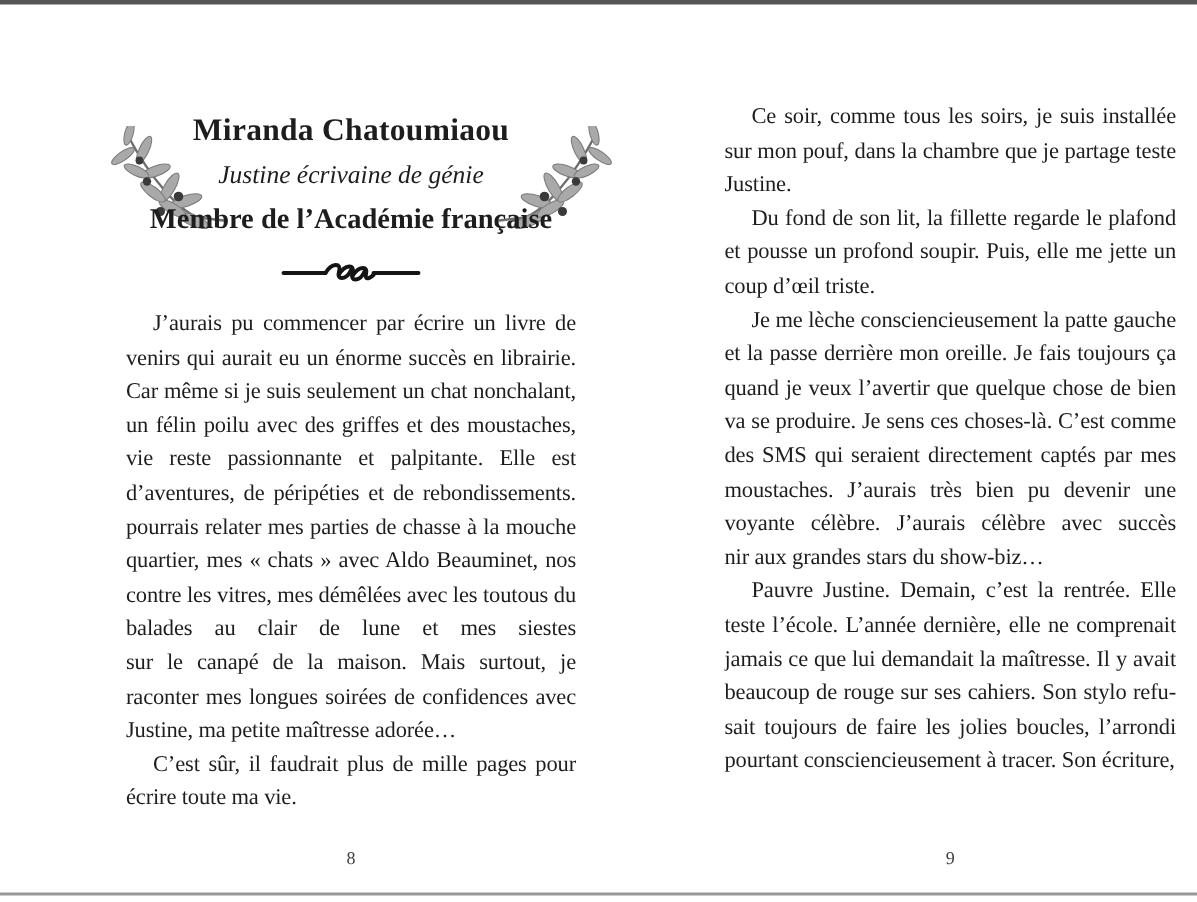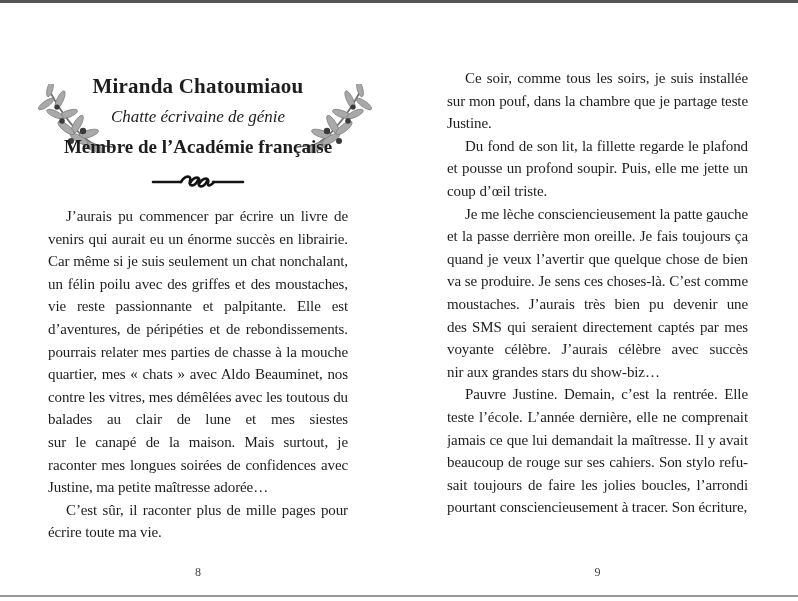--- a/index.html
+++ b/index.html
@@ -1,20 +1,20 @@
 <!DOCTYPE html>
 <html><head>
 <meta charset="utf-8">
 <style>
   html,body{margin:0;padding:0;background:#ffffff;}
   body{width:798px;height:601px;position:relative;overflow:hidden;
        font-family:"Liberation Serif","DejaVu Serif",serif;color:#1d1d1d;}
   .edge-top{position:absolute;left:0;top:0;width:798px;height:3px;background:#575757;}
   .edge-bottom{position:absolute;left:0;top:595px;width:798px;height:2px;background:#979797;}
-  .page{position:absolute;top:0;height:601px;}
+  .page{position:absolute;top:0;height:601px;margin-left:36px;}
   .page-left{left:48px;width:300px;}
   .page-right{left:447px;width:301px;}
   .pg-header{position:absolute;left:0;top:0;width:100%;}
   .title{position:absolute;top:74px;left:0;width:100%;text-align:center;
          font-size:21px;font-weight:bold;letter-spacing:.2px;}
   .subtitle{position:absolute;top:107px;left:0;width:100%;text-align:center;
          font-size:17px;font-style:italic;}
   .membership{position:absolute;top:136px;left:0;width:100%;text-align:center;
          font-size:19px;font-weight:bold;}
   .branch{position:absolute;width:82px;height:72px;}
@@ -92,21 +92,21 @@
           <g fill="#3a3a3a">
             <circle cx="50" cy="47" r="3.2"></circle>
             <circle cx="38" cy="57" r="3.0"></circle>
             <circle cx="29" cy="37" r="2.8"></circle>
             <circle cx="24" cy="23" r="2.6"></circle>
           </g>
         </svg>
       </span>
 
       <div class="title">Miranda Chatoumiaou</div>
-      <div class="subtitle">Chatte écrivaine de génie</div>
+      <div class="subtitle">Justine écrivaine de génie</div>
       <div class="membership">Membre de l’Académie française</div>
 
       <div class="divider">
         <span>
           <svg width="96" height="18" viewBox="0 0 96 18">
             <g fill="none" stroke="#141414" stroke-width="2.6" stroke-linecap="round">
               <path d="M3 10 H31"></path>
               <path d="M31 10 C 35 3, 42 3, 40 9 C 38 15, 45 15, 48 8"></path>
               <path d="M40 11 C 44 4, 51 4, 49 10 C 47 16, 54 16, 57 9"></path>
               <path d="M49 12 C 53 5, 60 5, 58 11 C 57 15, 61 14, 64 10"></path>
@@ -127,21 +127,21 @@
           <div class="bookline just">d’aventures, de péripéties et de rebondissements. Je</div>
           <div class="bookline just">pourrais relater mes parties de chasse à la mouche</div>
           <div class="bookline just">quartier, mes « chats » avec Aldo Beauminet, nos</div>
           <div class="bookline just">contre les vitres, mes démêlées avec les toutous du</div>
           <div class="bookline just">balades au clair de lune et mes siestes interminables</div>
           <div class="bookline just">sur le canapé de la maison. Mais surtout, je pourrais</div>
           <div class="bookline just">raconter mes longues soirées de confidences avec</div>
           <div class="bookline last">Justine, ma petite maîtresse adorée…</div>
         </div>
         <div class="para">
-          <div class="bookline first just">C’est sûr, il raconter plus de mille pages pour</div>
+          <div class="bookline first just">C’est sûr, il faudrait plus de mille pages pour</div>
           <div class="bookline last">écrire toute ma vie.</div>
         </div>
       </div>
 
     <div class="folio">8</div>
   </div>
 
   <div class="page page-right">
     <div class="body-text body-right" id="right-body">
         <div class="para">
@@ -152,22 +152,22 @@
         <div class="para">
           <div class="bookline first just">Du fond de son lit, la fillette regarde le plafond</div>
           <div class="bookline just">et pousse un profond soupir. Puis, elle me jette un</div>
           <div class="bookline last">coup d’œil triste.</div>
         </div>
         <div class="para">
           <div class="bookline first just">Je me lèche consciencieusement la patte gauche</div>
           <div class="bookline just">et la passe derrière mon oreille. Je fais toujours ça</div>
           <div class="bookline just">quand je veux l’avertir que quelque chose de bien</div>
           <div class="bookline just">va se produire. Je sens ces choses-là. C’est comme</div>
+          <div class="bookline just">des SMS qui seraient directement captés par mes</div>
           <div class="bookline just">moustaches. J’aurais très bien pu devenir une</div>
-          <div class="bookline just">des SMS qui seraient directement captés par mes</div>
           <div class="bookline just">voyante célèbre. J’aurais célèbre avec succès l’ave-</div>
           <div class="bookline last">nir aux grandes stars du show-biz…</div>
         </div>
         <div class="para">
           <div class="bookline first just">Pauvre Justine. Demain, c’est la rentrée. Elle dé-</div>
           <div class="bookline just">teste l’école. L’année dernière, elle ne comprenait</div>
           <div class="bookline just">jamais ce que lui demandait la maîtresse. Il y avait</div>
           <div class="bookline just">beaucoup de rouge sur ses cahiers. Son stylo refu-</div>
           <div class="bookline just">sait toujours de faire les jolies boucles, l’arrondi</div>
           <div class="bookline last">pourtant consciencieusement à tracer. Son écriture,</div>

